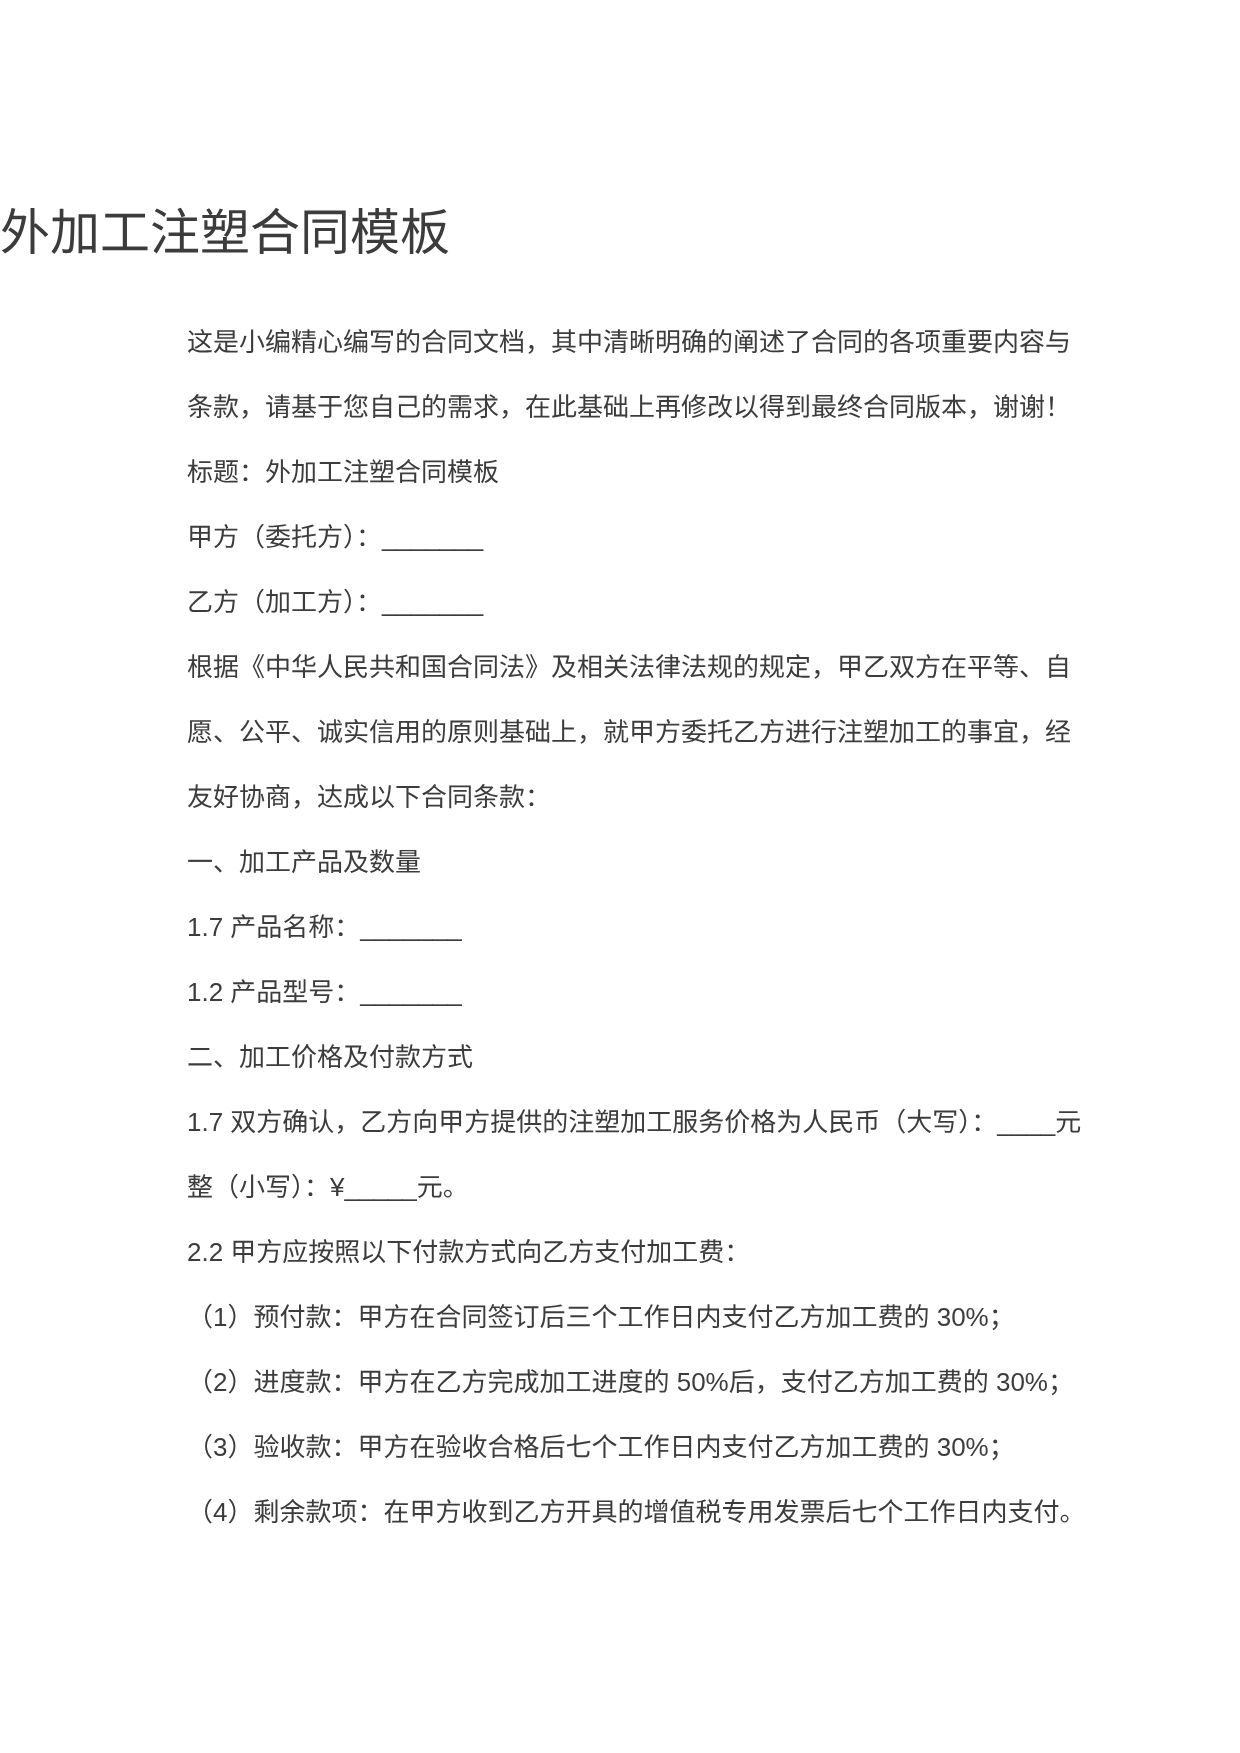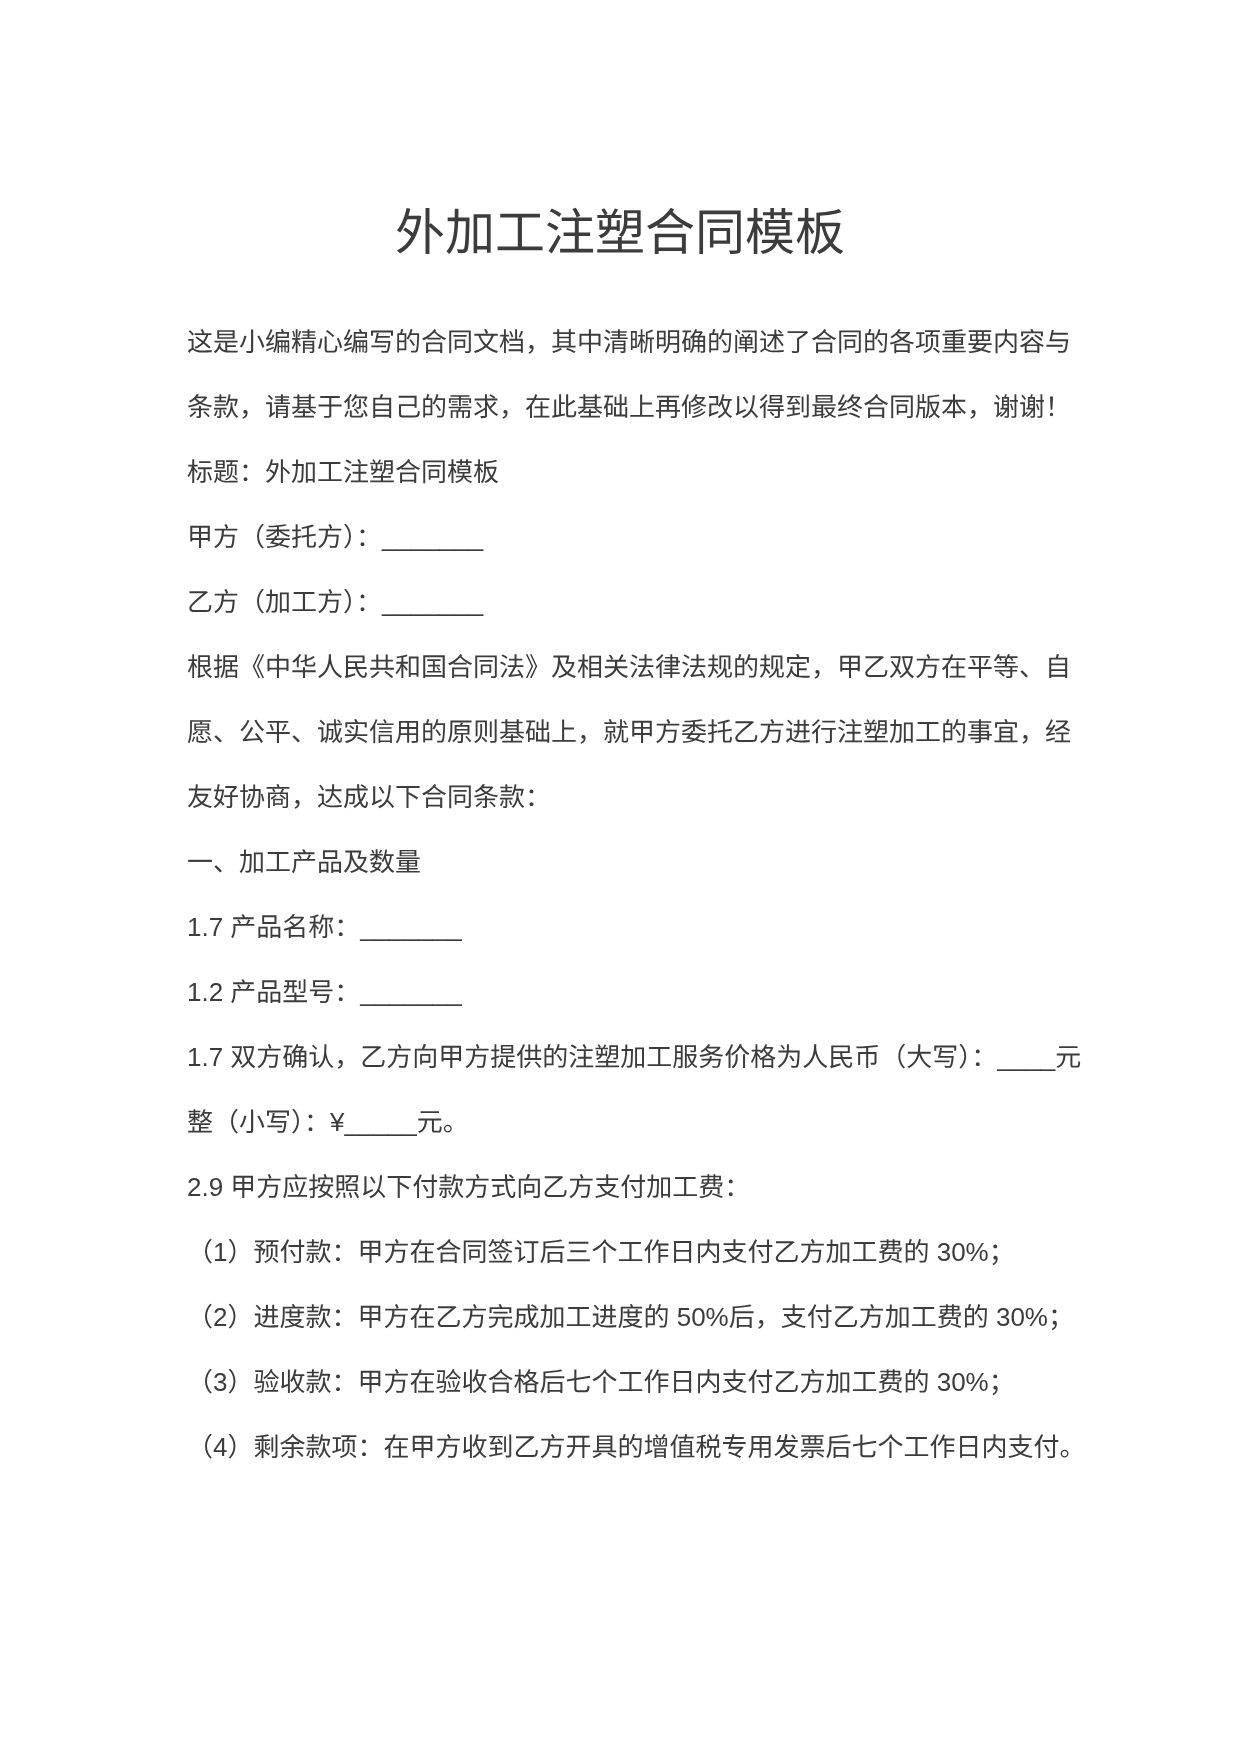--- a/index.html
+++ b/index.html
@@ -15,21 +15,21 @@
   .page {
     position: relative;
     width: 1240px;
     height: 1753px;
     overflow: hidden;
     background: #ffffff;
   }
   .doc-title {
     margin: 205px 0 0 0;
     padding: 0;
-    text-align: center;
+    text-align: left;
     font-size: 50px;
     line-height: 56px;
     font-weight: 400;
     letter-spacing: 0;
     color: #3c3c3c;
   }
   .doc-body {
     margin-top: 49px;
     padding-left: 187px;
     padding-right: 32px;
@@ -52,21 +52,22 @@
       <div class="line">条款，请基于您自己的需求，在此基础上再修改以得到最终合同版本，谢谢！</div>
       <div class="line">标题：外加工注塑合同模板</div>
       <div class="line">甲方（委托方）：_______</div>
       <div class="line">乙方（加工方）：_______</div>
       <div class="line">根据《中华人民共和国合同法》及相关法律法规的规定，甲乙双方在平等、自</div>
       <div class="line">愿、公平、诚实信用的原则基础上，就甲方委托乙方进行注塑加工的事宜，经</div>
       <div class="line">友好协商，达成以下合同条款：</div>
       <div class="line">一、加工产品及数量</div>
       <div class="line">1.7 产品名称：_______</div>
       <div class="line">1.2 产品型号：_______</div>
+      <div class="line">二、加工价格及付款方式</div>
       <div class="line">1.7 双方确认，乙方向甲方提供的注塑加工服务价格为人民币（大写）：____元</div>
       <div class="line">整（小写）：¥_____元。</div>
-      <div class="line">2.9 甲方应按照以下付款方式向乙方支付加工费：</div>
+      <div class="line">2.2 甲方应按照以下付款方式向乙方支付加工费：</div>
       <div class="line">（1）预付款：甲方在合同签订后三个工作日内支付乙方加工费的 30%；</div>
       <div class="line">（2）进度款：甲方在乙方完成加工进度的 50%后，支付乙方加工费的 30%；</div>
       <div class="line">（3）验收款：甲方在验收合格后七个工作日内支付乙方加工费的 30%；</div>
       <div class="line">（4）剩余款项：在甲方收到乙方开具的增值税专用发票后七个工作日内支付。</div>
     </div>
 </div>
 
 </body></html>

